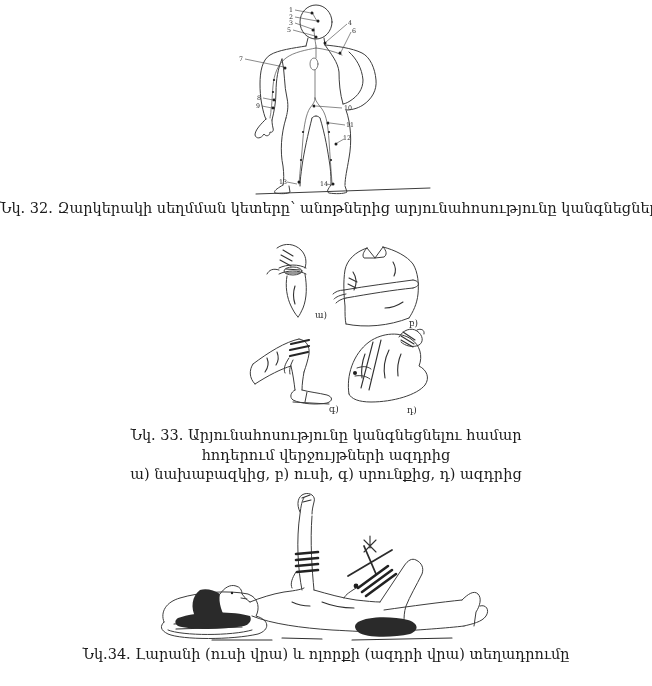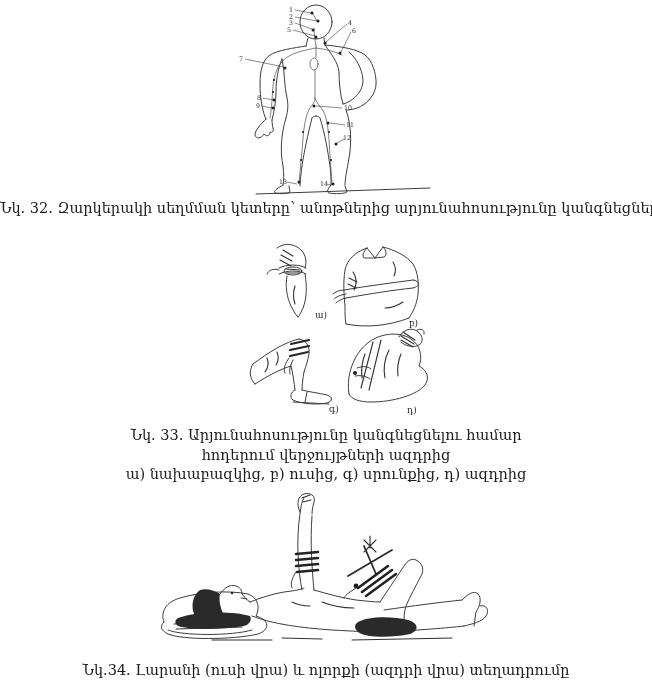--- a/index.html
+++ b/index.html
@@ -185,21 +185,21 @@
 
     <text class="panel-label" x="72" y="76">ա)</text>
     <text class="panel-label" x="166" y="84">բ)</text>
     <text class="panel-label" x="86" y="170">գ)</text>
     <text class="panel-label" x="164" y="171">դ)</text>
   </svg>
 
   <div class="caption-block" style="top:426px;">
     <div>Նկ. 33. Արյունահոսությունը կանգնեցնելու համար</div>
     <div>հոդերում վերջույթների ազդրից</div>
-    <div>ա) նախաբազկից, բ) ուսից, գ) սրունքից, դ)  ազդրից</div>
+    <div>ա) նախաբազկից, բ) ուսի, գ) սրունքից, դ)  ազդրից</div>
   </div>
 
   <svg style="left:152px; top:490px;" width="350" height="162" viewBox="0 0 350 162">
 
     <g>
       <path class="sketch" d="M12,132 C8,122 14,112 28,108 C48,102 76,100 96,104 L100,106 C106,110 108,118 104,126 C118,130 118,140 106,144 C80,150 30,150 16,144 C8,140 8,136 12,132"></path>
       <path class="sketch" d="M16,140 C30,146 80,146 100,140"></path>
       <path class="hatch-thin" d="M22,134 l70,-4 M24,139 l66,-2"></path>
       <path class="darkfill" d="M26,128 C40,122 78,120 98,126 C100,130 98,134 92,136 C70,140 38,140 26,136 C22,133 23,130 26,128 Z"></path>
     </g>
@@ -239,15 +239,15 @@
       <circle class="dot" cx="204" cy="96" r="2.4"></circle>
       <path class="sketch" d="M204,98 C198,102 194,104 192,108"></path>
       <path class="darkfill" d="M206,132 C216,126 240,126 256,130 C266,133 268,140 258,144 C240,148 214,148 206,142 C202,138 202,135 206,132 Z"></path>
     </g>
 
     <g>
       <path class="hatch-thin" d="M60,150 L120,150 M200,150 L300,148 M130,148 l40,1"></path>
     </g>
   </svg>
 
-  <div class="caption" style="top:661px;">Նկ.34. Լարանի (ուսի վրա) և ոլորքի (ազդրի վրա) տեղադրումը</div>
+  <div class="caption" style="top:645px;">Նկ.34. Լարանի (ուսի վրա) և ոլորքի (ազդրի վրա) տեղադրումը</div>
 
 </div>
 
 </body></html>

